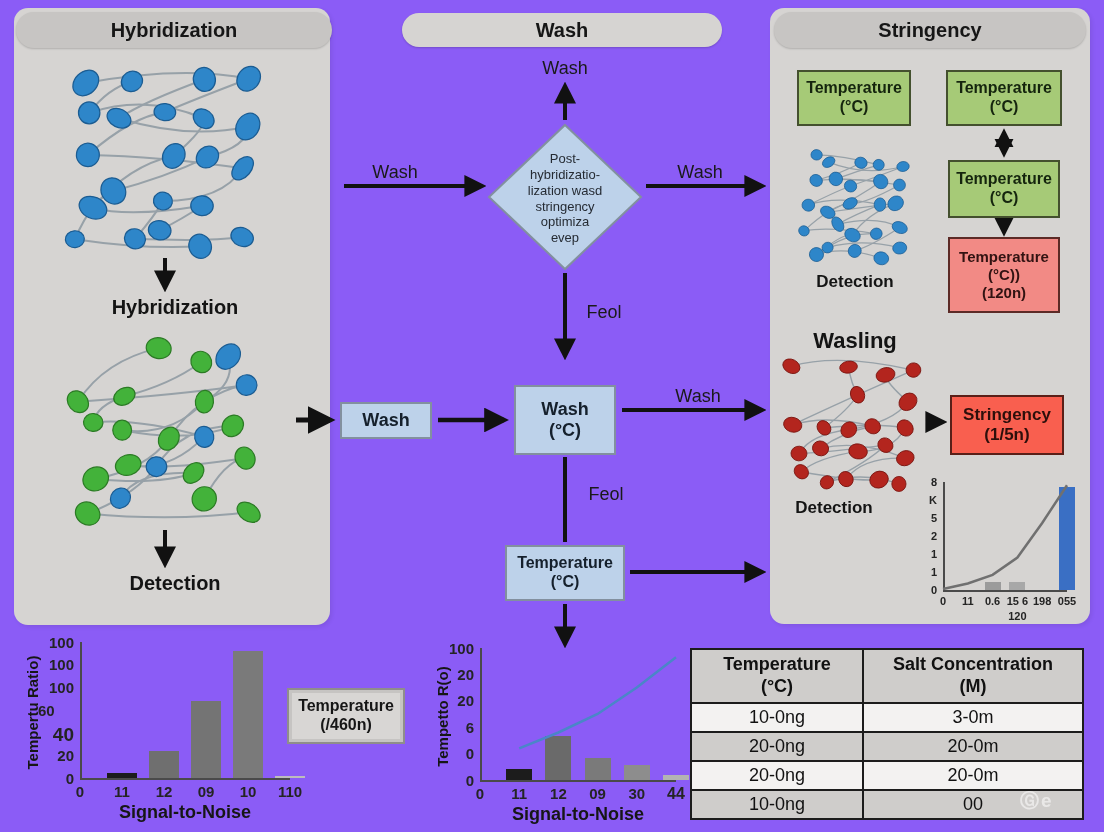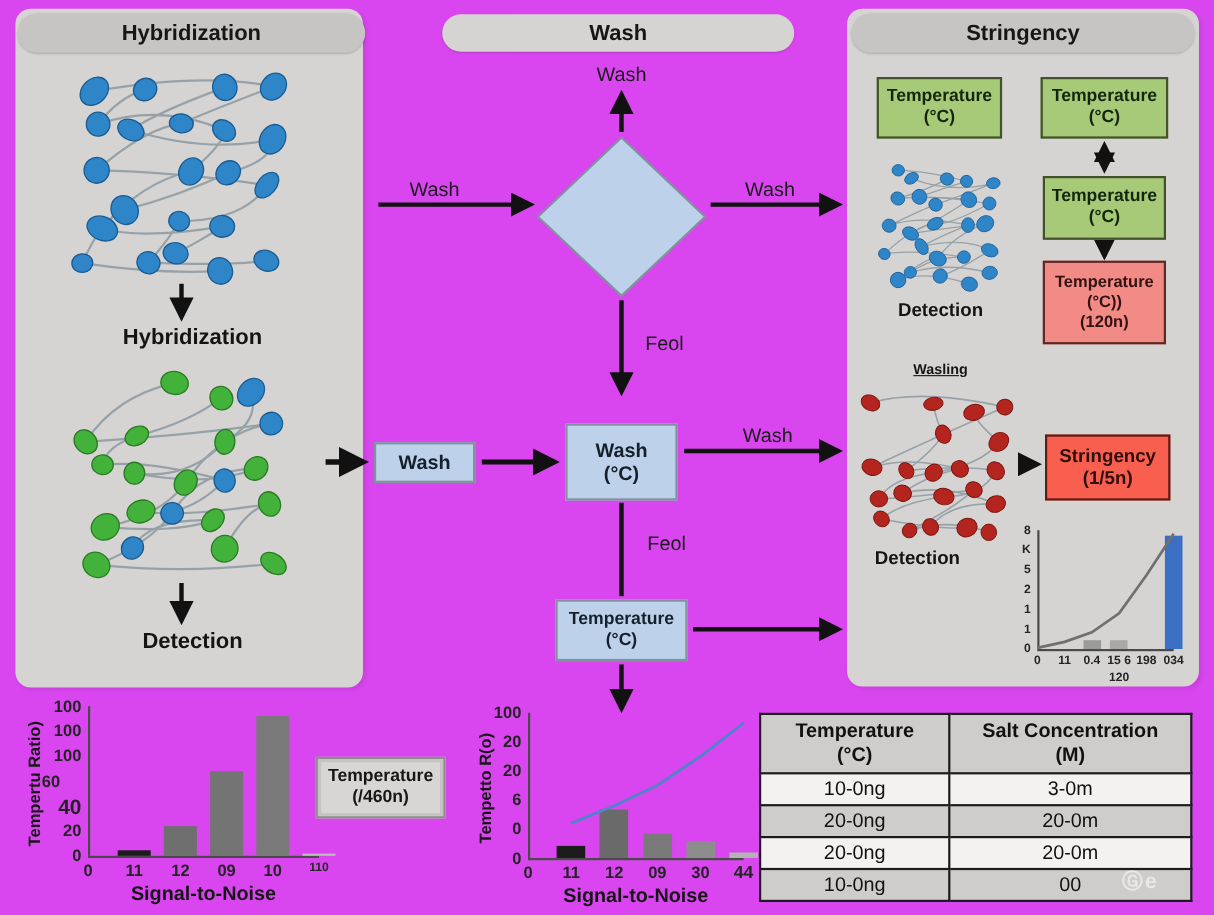--- a/index.html
+++ b/index.html
@@ -1,19 +1,19 @@
 <!DOCTYPE html>
 <html><head>
 <meta charset="utf-8">
 <style>
   * { margin:0; padding:0; box-sizing:border-box; }
   html,body { background:#b0aeac; }
   #stage {
     position:relative; width:1104px; height:832px; overflow:hidden;
-    background:#d946ef; font-family:"Liberation Sans", sans-serif; color:#111;
+    background:#8b5cf6; font-family:"Liberation Sans", sans-serif; color:#111;
   }
   .panel { position:absolute; background:#d6d4d2; border-radius:14px; box-shadow:2px 2px 4px rgba(0,0,0,0.08); }
   .pill {
     position:absolute; border-radius:18px; display:flex; align-items:center; justify-content:center;
     font-weight:bold; font-size:20px; color:#161616; box-shadow:0 1px 2px rgba(0,0,0,0.18);
   }
   .pill-dark { background:#c7c5c3; }
   .pill-light { background:#d6d4d2; }
   .lbl { position:absolute; font-weight:bold; color:#141414; text-align:center; white-space:pre-line; }
   .alabel { position:absolute; font-weight:normal; font-size:18px; color:#1a1a1a; text-align:center; }
@@ -194,20 +194,26 @@
       <ellipse cx="64.68322993721813" cy="183.5265574650839" rx="9.672310353256762" ry="9.018179255537689" fill="#b3251e" stroke="#7a140f" stroke-width="1.2" transform="rotate(-46 64.68322993721813 183.5265574650839)"></ellipse>
       <ellipse cx="91.44347026245669" cy="178.97337745549157" rx="9.962982248747721" ry="10.929560963995755" fill="#b3251e" stroke="#7a140f" stroke-width="1.2" transform="rotate(-32 91.44347026245669 178.97337745549157)"></ellipse>
       <ellipse cx="138.04737029457465" cy="179.74044295912609" rx="13.281737868441269" ry="11.648074506781995" fill="#b3251e" stroke="#7a140f" stroke-width="1.2" transform="rotate(-24 138.04737029457465 179.74044295912609)"></ellipse>
       <ellipse cx="166.08414546120912" cy="185.83874258585274" rx="10.002053602132946" ry="10.576963300816715" fill="#b3251e" stroke="#7a140f" stroke-width="1.2" transform="rotate(0 166.08414546120912 185.83874258585274)"></ellipse>
     </svg>
 
   <div class="lbl" style="left:60px;top:296px;width:230px;font-size:20px;">Hybridization</div>
   <div class="lbl" style="left:95px;top:572px;width:160px;font-size:20px;">Detection</div>
 
   <div class="alabel" style="left:525px;top:58px;width:80px;">Wash</div>
+  <div class="diamond-text" style="left:497px;top:151px;width:136px;">Post-
+hybridizatio-
+lization wasd
+stringency
+optimiza
+evep</div>
   <div class="alabel" style="left:355px;top:162px;width:80px;">Wash</div>
   <div class="alabel" style="left:660px;top:162px;width:80px;">Wash</div>
   <div class="alabel" style="left:574px;top:302px;width:60px;">Feol</div>
   <div class="box box-blue" style="left:340px;top:402px;width:92px;height:37px;font-size:18px;">Wash</div>
   <div class="box box-blue" style="left:514px;top:385px;width:102px;height:70px;font-size:18px;">Wash
 (°C)</div>
   <div class="alabel" style="left:658px;top:386px;width:80px;">Wash</div>
   <div class="alabel" style="left:576px;top:484px;width:60px;">Feol</div>
   <div class="box box-blue" style="left:505px;top:545px;width:120px;height:56px;font-size:16px;">Temperature
 (°C)</div>
@@ -215,21 +221,21 @@
   <div class="box box-green" style="left:797px;top:70px;width:114px;height:56px;font-size:16px;">Temperature
 (°C)</div>
   <div class="box box-green" style="left:946px;top:70px;width:116px;height:56px;font-size:16px;">Temperature
 (°C)</div>
   <div class="box box-green" style="left:948px;top:160px;width:112px;height:58px;font-size:16px;">Temperature
 (°C)</div>
   <div class="box box-pink" style="left:948px;top:237px;width:112px;height:76px;font-size:15px;">Temperature
 (°C))
 (120n)</div>
   <div class="lbl" style="left:795px;top:272px;width:120px;font-size:17px;">Detection</div>
-  <div class="lbl" style="left:795px;top:328px;width:120px;font-size:13px;text-decoration:underline;">Wasling</div>
+  <div class="lbl" style="left:795px;top:328px;width:120px;font-size:22px;">Wasling</div>
   <div class="box box-red" style="left:950px;top:395px;width:114px;height:60px;font-size:17px;">Stringency
 (1/5n)</div>
   <div class="lbl" style="left:778px;top:498px;width:112px;font-size:17px;">Detection</div>
 
   <div class="chart" id="chart-left" style="left:18px;top:632px;width:300px;height:198px;">
     <div class="ylab" style="left:-46px;top:72px;width:120px;">Tempertu Ratio)</div>
     <div class="xlab" style="left:62px;top:170px;width:210px;">Signal-to-Noise</div>
   <div style="left: 62px; top: 10px; width: 2px; height: 136px; background: rgb(74, 74, 74); position: absolute;"></div>
       <div style="left: 62px; top: 146px; width: 210px; height: 2px; background: rgb(74, 74, 74); position: absolute;"></div>
       <div class="tick" style="left: 20px; top: 2.5px; width: 36px; text-align: right; font-size: 15px; position: absolute;">100</div>
@@ -237,21 +243,21 @@
       <div class="tick" style="left: 20px; top: 47.8333px; width: 36px; text-align: right; font-size: 15px; position: absolute;">100</div>
       <div class="tick" style="left: 20px; top: 70.5px; width: 36px; text-align: left; font-size: 15px; position: absolute;">60</div>
       <div class="tick" style="left: 20px; top: 93.1667px; width: 36px; text-align: right; font-size: 19px; position: absolute;">40</div>
       <div class="tick" style="left: 20px; top: 115.833px; width: 36px; text-align: right; font-size: 15px; position: absolute;">20</div>
       <div class="tick" style="left: 20px; top: 138.5px; width: 36px; text-align: right; font-size: 15px; position: absolute;">0</div>
       <div class="tick" style="left: 40px; top: 152px; width: 44px; text-align: center; font-size: 15px; position: absolute;">0</div>
       <div class="tick" style="left: 82px; top: 152px; width: 44px; text-align: center; font-size: 15px; position: absolute;">11</div>
       <div class="tick" style="left: 124px; top: 152px; width: 44px; text-align: center; font-size: 15px; position: absolute;">12</div>
       <div class="tick" style="left: 166px; top: 152px; width: 44px; text-align: center; font-size: 15px; position: absolute;">09</div>
       <div class="tick" style="left: 208px; top: 152px; width: 44px; text-align: center; font-size: 15px; position: absolute;">10</div>
-      <div class="tick" style="left: 250px; top: 152px; width: 44px; text-align: center; font-size: 11px; position: absolute;">110</div>
+      <div class="tick" style="left: 250px; top: 152px; width: 44px; text-align: center; font-size: 15px; position: absolute;">110</div>
       <div class="bar" style="left: 89px; top: 141.055px; width: 30px; height: 4.94545px; background: rgb(28, 28, 28); position: absolute;"></div>
       <div class="bar" style="left: 131px; top: 118.8px; width: 30px; height: 27.2px; background: rgb(111, 111, 111); position: absolute;"></div>
       <div class="bar" style="left: 173px; top: 69.3455px; width: 30px; height: 76.6545px; background: rgb(116, 116, 116); position: absolute;"></div>
       <div class="bar" style="left: 215px; top: 18.6545px; width: 30px; height: 127.345px; background: rgb(122, 122, 122); position: absolute;"></div>
       <div class="bar" style="left: 257px; top: 143.527px; width: 30px; height: 2.47273px; background: rgb(189, 189, 189); position: absolute;"></div>
     </div>
 
   <div class="box box-gray" style="left:287px;top:688px;width:118px;height:56px;font-size:16px;">Temperature
 (/460n)</div>
 
@@ -287,24 +293,24 @@
       <div style="left: 40px; top: 120px; width: 124px; height: 2px; background: rgb(74, 74, 74); position: absolute;"></div>
       <div class="tick" style="left: 8px; top: 6.5px; width: 26px; text-align: right; font-size: 11px; position: absolute;">8</div>
       <div class="tick" style="left: 8px; top: 24.5px; width: 26px; text-align: right; font-size: 11px; position: absolute;">K</div>
       <div class="tick" style="left: 8px; top: 42.5px; width: 26px; text-align: right; font-size: 11px; position: absolute;">5</div>
       <div class="tick" style="left: 8px; top: 60.5px; width: 26px; text-align: right; font-size: 11px; position: absolute;">2</div>
       <div class="tick" style="left: 8px; top: 78.5px; width: 26px; text-align: right; font-size: 11px; position: absolute;">1</div>
       <div class="tick" style="left: 8px; top: 96.5px; width: 26px; text-align: right; font-size: 11px; position: absolute;">1</div>
       <div class="tick" style="left: 8px; top: 114.5px; width: 26px; text-align: right; font-size: 11px; position: absolute;">0</div>
       <div class="tick" style="left: 18px; top: 126px; width: 44px; text-align: center; font-size: 11px; position: absolute;">0</div>
       <div class="tick" style="left: 42.8px; top: 126px; width: 44px; text-align: center; font-size: 11px; position: absolute;">11</div>
-      <div class="tick" style="left: 67.6px; top: 126px; width: 44px; text-align: center; font-size: 11px; position: absolute;">0.4</div>
+      <div class="tick" style="left: 67.6px; top: 126px; width: 44px; text-align: center; font-size: 11px; position: absolute;">0.6</div>
       <div class="tick" style="left: 92.4px; top: 126px; width: 44px; text-align: center; font-size: 11px; position: absolute;">15 6</div>
       <div class="tick" style="left: 117.2px; top: 126px; width: 44px; text-align: center; font-size: 11px; position: absolute;">198</div>
-      <div class="tick" style="left: 142px; top: 126px; width: 44px; text-align: center; font-size: 11px; position: absolute;">034</div>
+      <div class="tick" style="left: 142px; top: 126px; width: 44px; text-align: center; font-size: 11px; position: absolute;">055</div>
       <div class="tick" style="left: 92.4px; top: 141px; width: 44px; text-align: center; font-size: 11px; position: absolute;">120</div>
       <div class="bar" style="left: 81.6px; top: 112.44px; width: 16px; height: 7.56px; background: rgb(155, 155, 155); position: absolute;"></div>
       <div class="bar" style="left: 106.4px; top: 112.44px; width: 16px; height: 7.56px; background: rgb(168, 168, 168); position: absolute;"></div>
       <div class="bar" style="left: 156px; top: 17.4px; width: 16px; height: 102.6px; background: rgb(58, 111, 196); position: absolute;"></div>
       <svg width="185" height="150" style="position: absolute; left: 0px; top: 0px; pointer-events: none;">
         <polyline points="40,118.92 64.8,113.52 89.6,104.88 114.4,87.6 139.2,53.040000000000006 164,15.240000000000009" fill="none" stroke="#707070" stroke-width="2.5"></polyline>
       </svg>
     </div>
 
   <table id="bottom-table">

